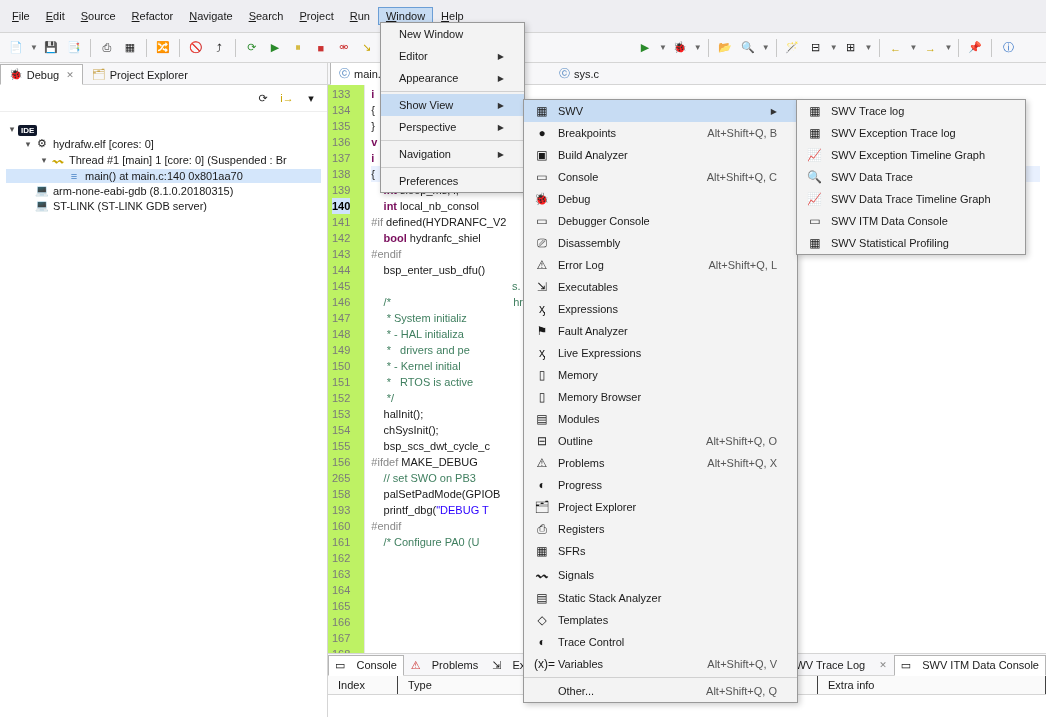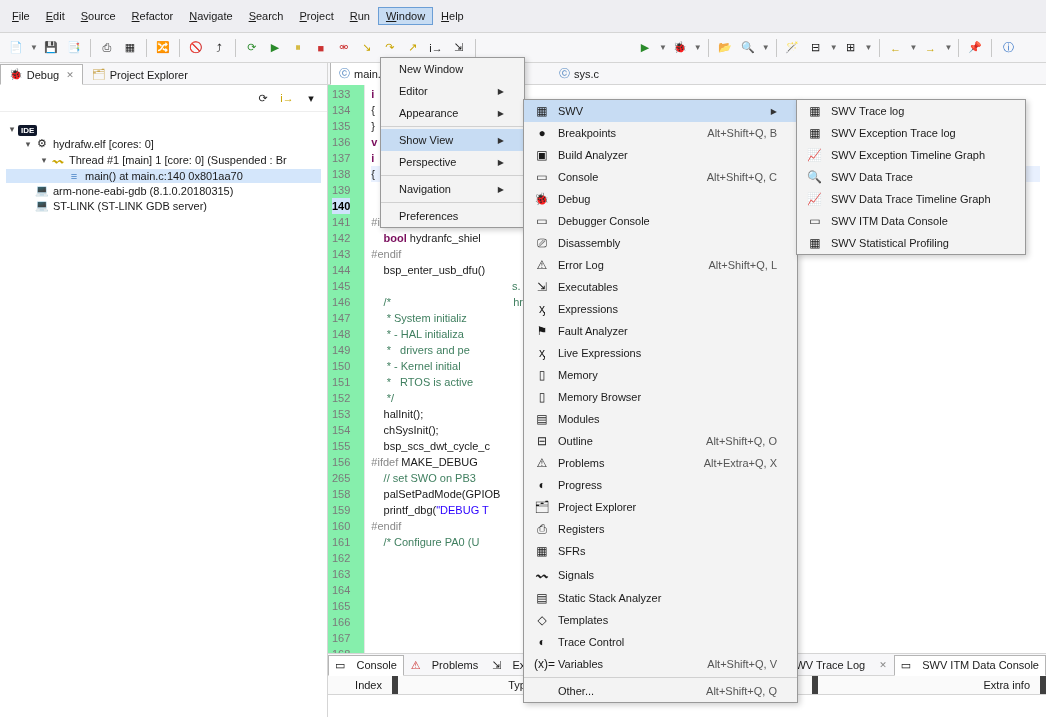--- a/index.html
+++ b/index.html
@@ -24,41 +24,41 @@
 .tree-icon { width: 16px; text-align: center; margin-right: 3px; font-size: 11px; }
 .tree-row.selected { background: #d4e6fb; }
 .pad1 { padding-left: 0px; }
 .pad2 { padding-left: 16px; }
 .pad3 { padding-left: 32px; }
 .pad4 { padding-left: 48px; }
 .panel-toolbar { display: flex; justify-content: flex-end; padding: 3px 6px; gap: 4px; border-bottom: 1px solid #eee; }
 .editor-panel { flex: 1; display: flex; flex-direction: column; overflow: hidden; }
 .editor-tabs { display: flex; background: #f7f7f9; border-bottom: 1px solid #d5d5d5; height: 22px; align-items: flex-end; padding-left: 2px; }
 .code-area { display: flex; flex: 1; font-family: Consolas, monospace; font-size: 12px; overflow: hidden; background: #fff; position: relative; }
-.gutter { background: #86efac; border-right: 1px solid #e5e5e5; padding: 1px 14px 1px 4px; color: #7a7a7a; text-align: right; line-height: 16px; }
+.gutter { background: #bef264; border-right: 1px solid #e5e5e5; padding: 1px 14px 1px 4px; color: #7a7a7a; text-align: right; line-height: 16px; }
 .code { padding: 1px 6px; line-height: 16px; white-space: pre; flex: 1; }
 .hl-row { background: #e8f0fe; }
 .kw-bold { font-weight: bold; color: #7a0e5d; }
 .kw-dir { color: #888; }
 .kw-cmt { color: #3f7f5f; }
 .kw-str { color: #2a00ff; }
 .bottom-console { border-top: 1px solid #d5d5d5; height: 75px; display: flex; flex-direction: column; }
 .console-tabs { display: flex; background: #f7f7f9; border-bottom: 1px solid #d5d5d5; height: 22px; align-items: center; }
 .console-tabs .tab { padding: 3px 6px; }
 .table-header { display: flex; border-bottom: 1px solid #d5d5d5; background: #fafafa; }
-.th { padding: 3px 10px; border-right: 6px solid #404040; text-align: right; }
+.th { padding: 3px 10px; border-right: 1px solid #404040; }
 .menu-popup { position: absolute; background: #f3f3f3; border: 1px solid #999; box-shadow: 2px 2px 6px rgba(0,0,0,.2); }
 .menu-popup .mi { display: flex; align-items: center; padding: 4px 20px 4px 10px; cursor: pointer; min-height: 22px; }
 .menu-popup .mi:hover, .menu-popup .mi.hover { background: #c7dcf3; }
 .menu-popup .mi .mtext { flex: 1; margin-left: 8px; }
 .menu-popup .mi .msc { color: #555; margin-left: 30px; }
 .menu-popup .mi .marr { font-size: 8px; color: #333; margin-left: 16px; }
 .menu-popup .msep { height: 1px; background: #d0d0d0; margin: 2px 0; }
 .menu-popup .micon { width: 16px; text-align: center; font-size: 12px; }
-.submenu1 { left: 380px; top: 22px; width: 145px; margin-top: 35px; }
+.submenu1 { left: 380px; top: 22px; width: 145px; }
 .submenu2 { left: 523px; top: 99px; width: 275px; }
 .submenu3 { left: 796px; top: 99px; width: 230px; }
 .ide-badge { background: #0f172a; color: #fff; font-size: 8px; font-weight: bold; padding: 1px 3px; border-radius: 2px; }
 </style>
 </head>
 <body>
 
 <div class="menubar" id="menubar">
     <div class="menuitem"><span class="ul">F</span>ile</div>
     <div class="menuitem"><span class="ul">E</span>dit</div>
@@ -208,21 +208,21 @@
           <div>149</div>
           <div>150</div>
           <div>151</div>
           <div>152</div>
           <div>153</div>
           <div>154</div>
           <div>155</div>
           <div>156</div>
           <div>265</div>
           <div>158</div>
-          <div>159</div>
+          <div>193</div>
           <div>160</div>
           <div>161</div>
           <div>162</div>
           <div>163</div>
           <div>164</div>
           <div>165</div>
           <div>166</div>
           <div>167</div>
           <div>168</div>
         </div>
@@ -346,21 +346,21 @@
       <span class="mtext">Modules</span>
     </div>
     <div class="mi">
       <span class="micon">⊟</span>
       <span class="mtext">Outline</span>
       <span class="msc">Alt+Shift+Q, O</span>
     </div>
     <div class="mi">
       <span class="micon">⚠</span>
       <span class="mtext">Problems</span>
-      <span class="msc">Alt+Extra+Q, X</span>
+      <span class="msc">Alt+Shift+Q, X</span>
     </div>
     <div class="mi">
       <span class="micon">◐</span>
       <span class="mtext">Progress</span>
     </div>
     <div class="mi">
       <span class="micon">🗂</span>
       <span class="mtext">Project Explorer</span>
     </div>
     <div class="mi">

